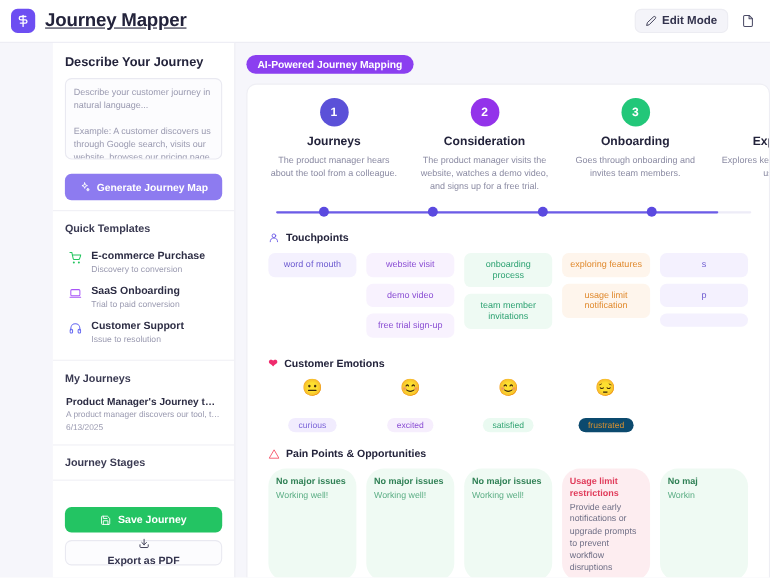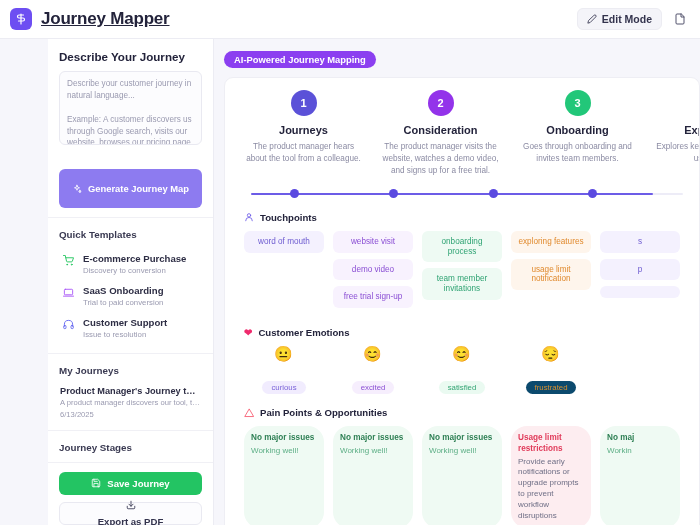--- a/index.html
+++ b/index.html
@@ -42,21 +42,21 @@
   }
   .side-section { padding: 11px 11px 9px 11px; border-bottom: 1px solid #f0f0f5; }
   .side-h { font-size: 11.6px; font-weight: 700; color: #23233b; margin-bottom: 8px; }
   .side-h-sm { font-size: 9.8px; font-weight: 700; color: #3a3a52; margin-bottom: 8px; }
   .textarea {
     width: 100%; height: 74px; border: 1px solid #e9e9f1; border-radius: 6px;
     background: #fcfcfe; padding: 6px 7px; font-size: 8.2px; line-height: 1.45;
     color: #9a9ab0; font-family: "Liberation Sans", sans-serif; resize: none; overflow: hidden;
   }
   .btn-generate {
-    margin-top: 20px; width: 100%; height: 39px; border: none; border-radius: 6px;
+    margin-top: 8px; width: 100%; height: 24px; border: none; border-radius: 6px;
     background: #8d7bf0; color: #fff; font-size: 9.4px; font-weight: 700;
     display: flex; align-items: center; justify-content: center; gap: 6px;
     font-family: "Liberation Sans", sans-serif;
   }
   .tmpl { display: flex; gap: 8px; align-items: flex-start; padding: 5px 2px; }
   .tmpl-ic { width: 14px; flex: 0 0 14px; display: flex; align-items: center; justify-content: center; padding-top: 2px; }
   .tmpl-t { font-size: 9.6px; font-weight: 700; color: #2d2d44; line-height: 1.25; }
   .tmpl-s { font-size: 7.8px; color: #9a9ab0; margin-top: 1px; }
   .journey-card { padding: 2px 1px; }
   .j-t { font-size: 9.2px; font-weight: 700; color: #2d2d44; white-space: nowrap; overflow: hidden; text-overflow: ellipsis; }

